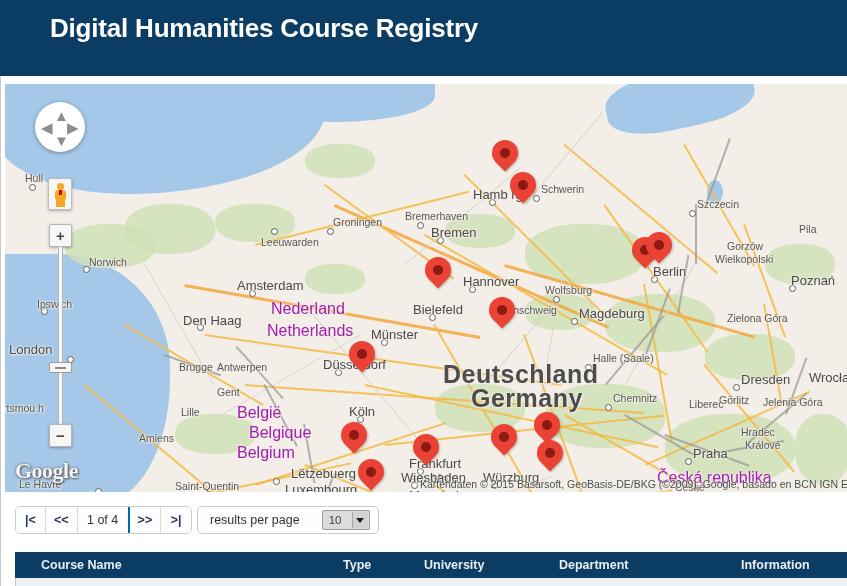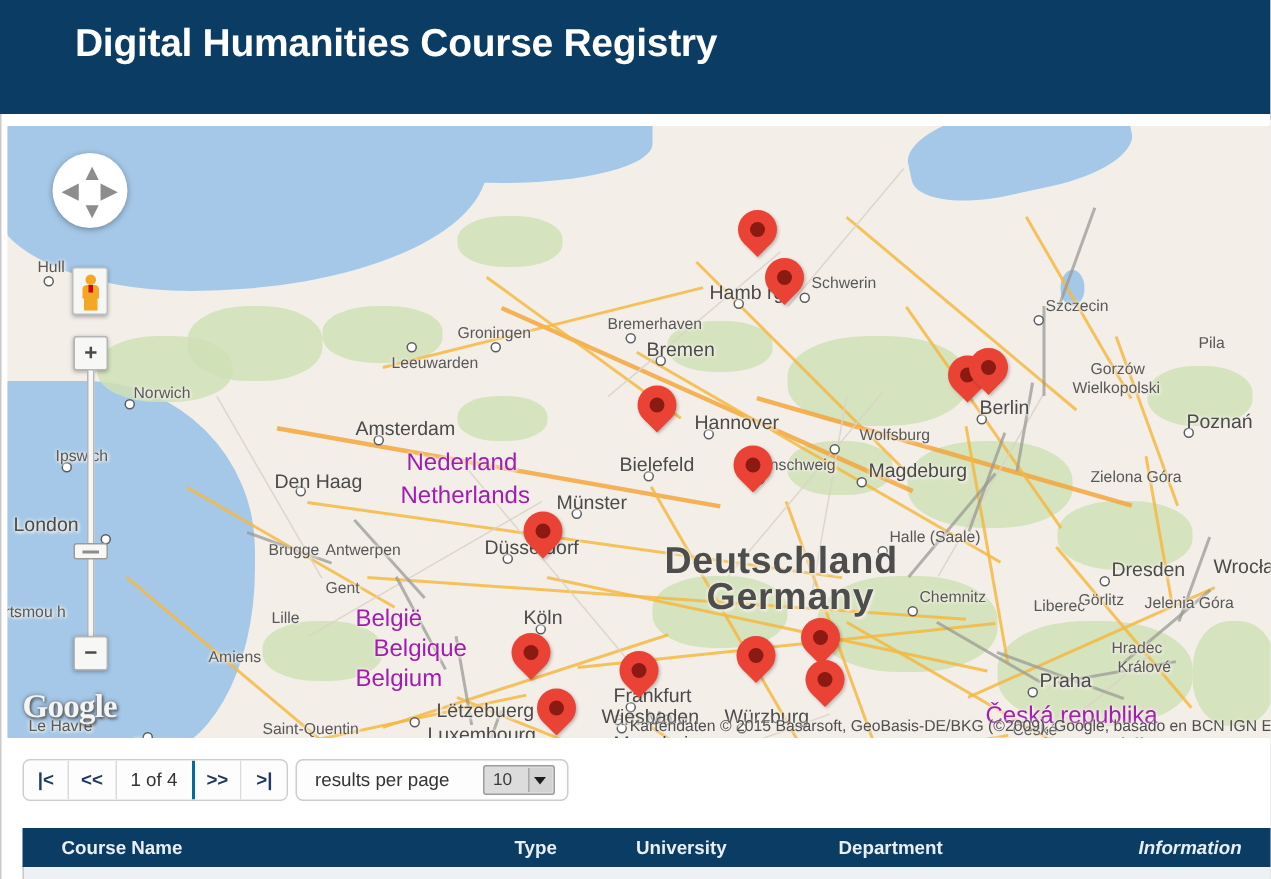--- a/index.html
+++ b/index.html
@@ -241,21 +241,21 @@
   .th {
     position: absolute; top: 0; height: 26px;
     display: flex; align-items: center;
     color: #e9eef3; font-size: 12.5px; font-weight: bold;
     white-space: nowrap;
   }
   .th.c0 { left: 26px; }
   .th.c1 { left: 328px; }
   .th.c2 { left: 409px; }
   .th.c3 { left: 544px; }
-  .th.c4 { left: 744px; font-style: italic; }
+  .th.c4 { left: 726px; }
   .table-body-row {
     width: 100%; height: 8px; background: #eef1f4;
     border-left: 1px solid #c9c9c9; border-right: 1px solid #c9c9c9;
   }
 </style>
 </head>
 <body>
 
 <div id="page">
 
@@ -396,33 +396,33 @@
             <div class="map-label sm" style="left: 84px; top: 406px;">Rouen</div>
             <div class="map-label sm" style="left: 134px; top: 348px;">Amiens</div>
             <div class="map-label sm" style="left: 170px; top: 396px;">Saint-Quentin</div>
             <div class="map-label sm" style="left: 176px; top: 322px;">Lille</div>
             <div class="map-label sm" style="left: 174px; top: 277px;">Brugge</div>
             <div class="map-label sm" style="left: 212px; top: 277px;">Antwerpen</div>
             <div class="map-label sm" style="left: 212px; top: 302px;">Gent</div>
             <div class="map-label mid" style="left: 178px; top: 229px;">Den Haag</div>
             <div class="map-label mid" style="left: 232px; top: 194px;">Amsterdam</div>
             <div class="map-label sm" style="left: 256px; top: 152px;">Leeuwarden</div>
-            <div class="map-label sm" style="left: 300px; top: 132px;">Groningen</div>
+            <div class="map-label sm" style="left: 328px; top: 132px;">Groningen</div>
             <div class="map-label sm" style="left: 400px; top: 126px;">Bremerhaven</div>
             <div class="map-label mid" style="left: 426px; top: 141px;">Bremen</div>
             <div class="map-label mid" style="left: 468px; top: 103px;">Hamb rg</div>
             <div class="map-label sm" style="left: 536px; top: 99px;">Schwerin</div>
             <div class="map-label sm" style="left: 692px; top: 114px;">Szczecin</div>
             <div class="map-label sm" style="left: 794px; top: 139px;">Pila</div>
             <div class="map-label sm" style="left: 722px; top: 156px;">Gorzów</div>
             <div class="map-label sm" style="left: 710px; top: 169px;">Wielkopolski</div>
             <div class="map-label mid" style="left: 786px; top: 189px;">Poznań</div>
             <div class="map-label sm" style="left: 722px; top: 228px;">Zielona Góra</div>
             <div class="map-label mid" style="left: 458px; top: 190px;">Hannover</div>
-            <div class="map-label sm" style="left: 568px; top: 200px; text-align: right;">Wolfsburg</div>
+            <div class="map-label sm" style="left: 540px; top: 200px; text-align: right;">Wolfsburg</div>
             <div class="map-label mid" style="left: 408px; top: 218px;">Bielefeld</div>
             <div class="map-label sm" style="left: 486px; top: 220px;">Braunschweig</div>
             <div class="map-label mid" style="left: 574px; top: 222px;">Magdeburg</div>
             <div class="map-label mid" style="left: 366px; top: 243px;">Münster</div>
             <div class="map-label big" style="left: 266px; top: 216px;">Nederland</div>
             <div class="map-label big" style="left: 262px; top: 238px;">Netherlands</div>
             <div class="map-label mid" style="left: 648px; top: 180px;">Berlin</div>
             <div class="map-label sm" style="left: 588px; top: 268px;">Halle (Saale)</div>
             <div class="map-label mid" style="left: 318px; top: 273px;">Düsse dorf</div>
             <div class="map-label mid" style="left: 344px; top: 320px;">Köln</div>

